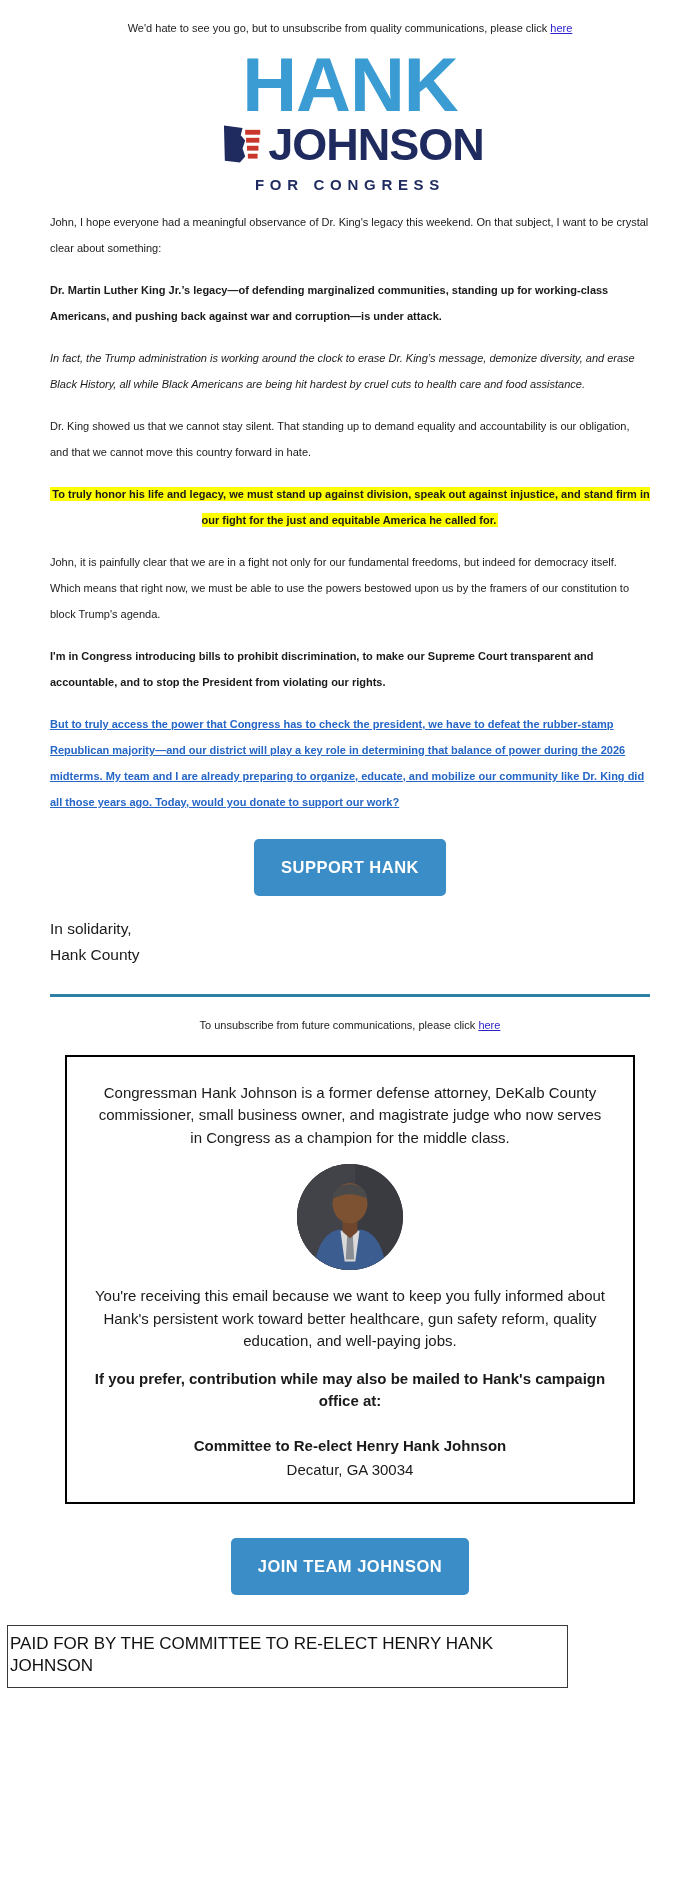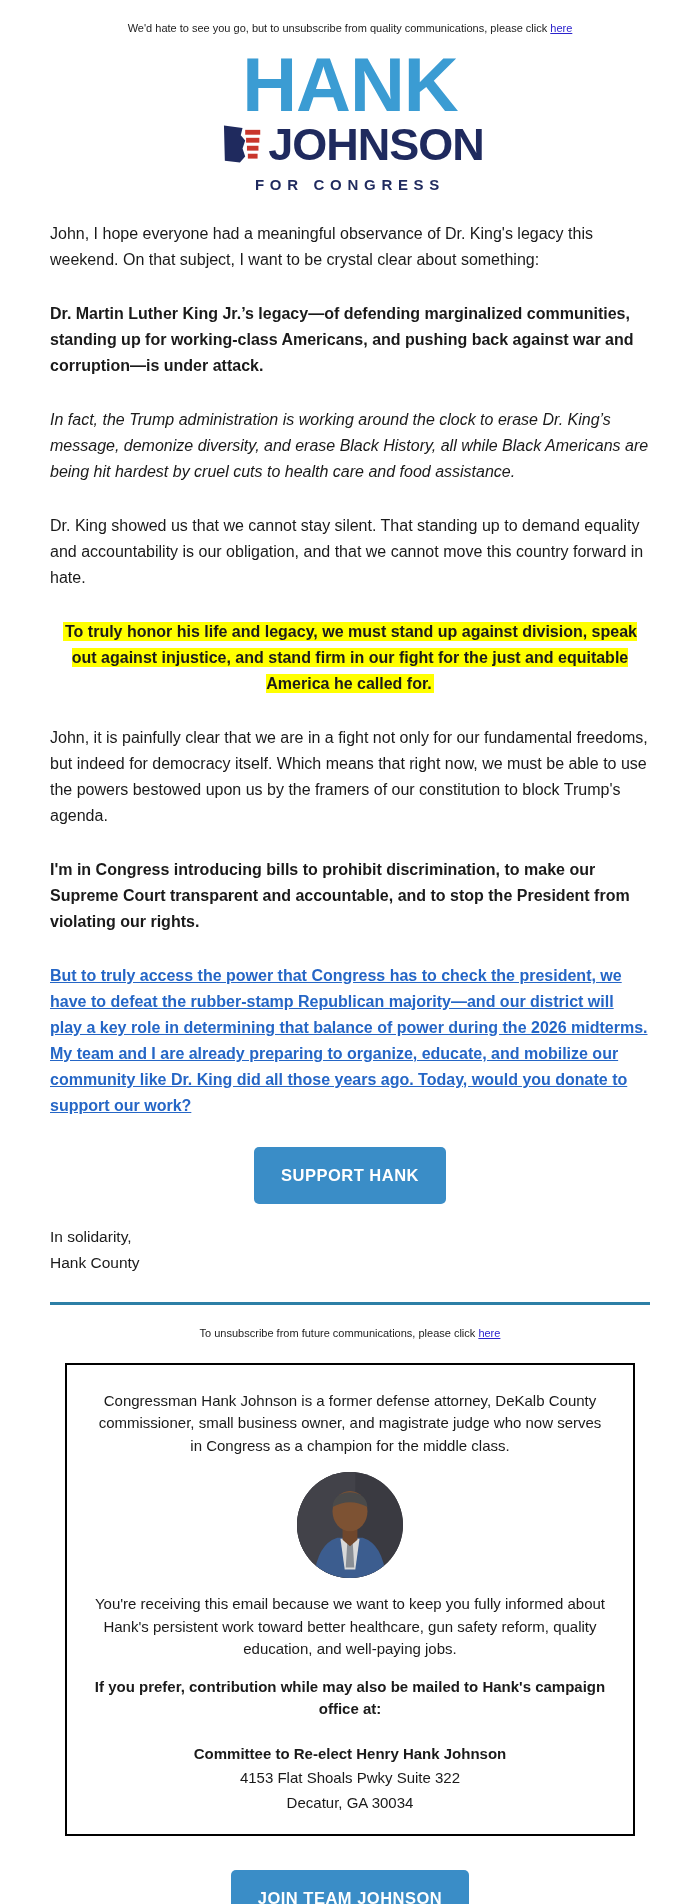--- a/index.html
+++ b/index.html
@@ -54,23 +54,23 @@
   .logo-tagline {
     margin-top: 9px;
     font-size: 15px;
     font-weight: 800;
     letter-spacing: 0.38em;
     color: #1f2a5e;
   }
   
   .content { padding: 0 50px; margin-top: 14px; }
   .para {
-    font-size: 16px;
+    font-size: 11px;
     line-height: 26px;
-    margin: 28px 0;
+    margin: 16px 0;
     color: #1a1a1a;
   }
   .para.bold { font-weight: 700; }
   .para.italic { font-style: italic; }
   .para.center { text-align: center; }
   .hl {
     background: #ffff00;
     font-weight: 700;
     padding: 1px 2px;
   }
@@ -210,21 +210,20 @@
           <ellipse cx="50" cy="37" rx="16.5" ry="19" fill="#7d5233"></ellipse>
           <path d="M33.5 33 Q50 24 66.5 33 Q66 25 59 21 Q50 17 41 21 Q34 25 33.5 33 Z" fill="#4a4a4a"></path>
         </svg>
       </div>
 
       <p>You're receiving this email because we want to keep you fully informed about Hank's persistent work toward better healthcare, gun safety reform, quality education, and well-paying jobs.</p>
 
       <p class="bold">If you prefer, contribution while may also be mailed to Hank's campaign office at:</p>
 
       <p class="bold addr" style="margin-top:22px !important;">Committee to Re-elect Henry Hank Johnson</p>
-      <p class="addr">4153 Flat Shoals Pwky Suite 322</p>
       <p class="addr">Decatur, GA 30034</p>
     </div>
 
     <div class="btn-row join">
       <a class="btn">JOIN TEAM JOHNSON</a>
     </div>
 
   </div>
 
   <div class="paid-box">PAID FOR BY THE COMMITTEE TO RE-ELECT HENRY HANK JOHNSON</div>

